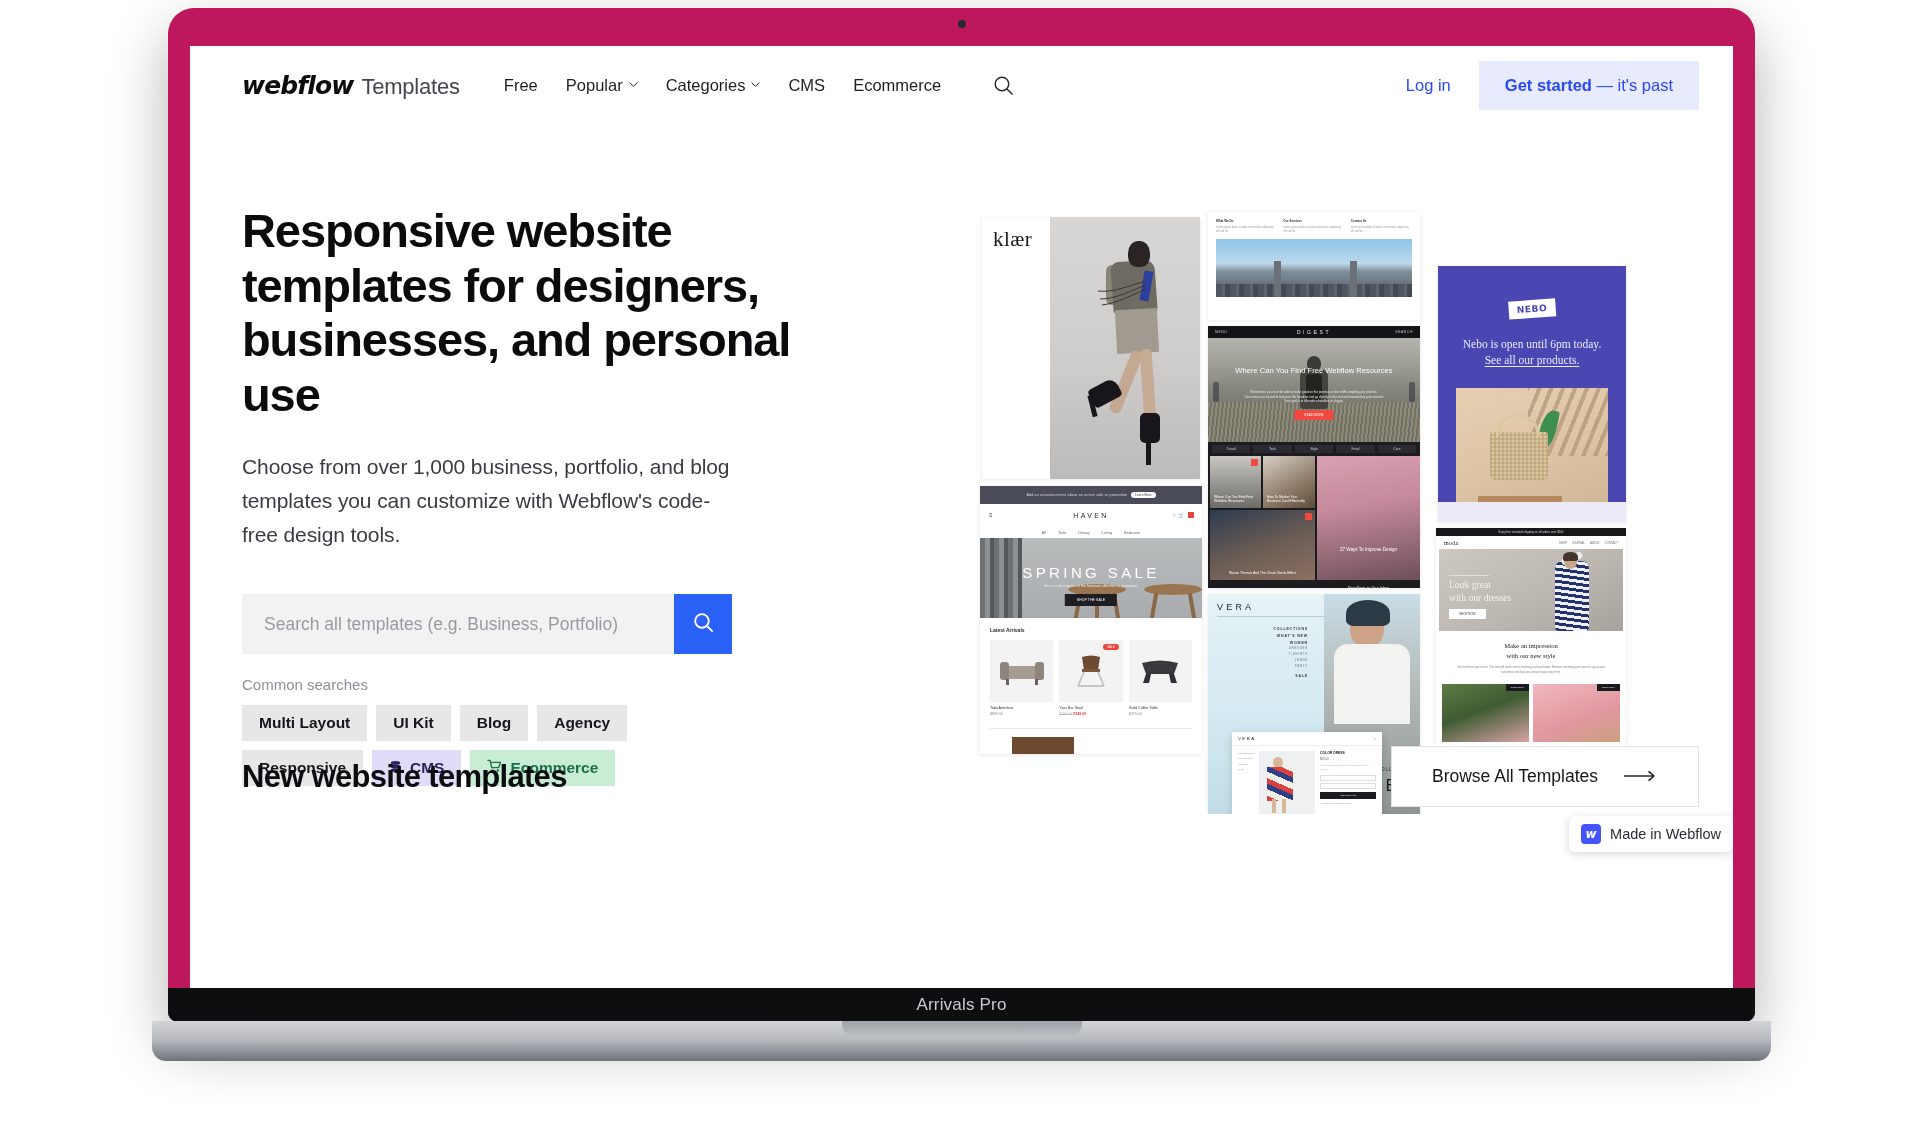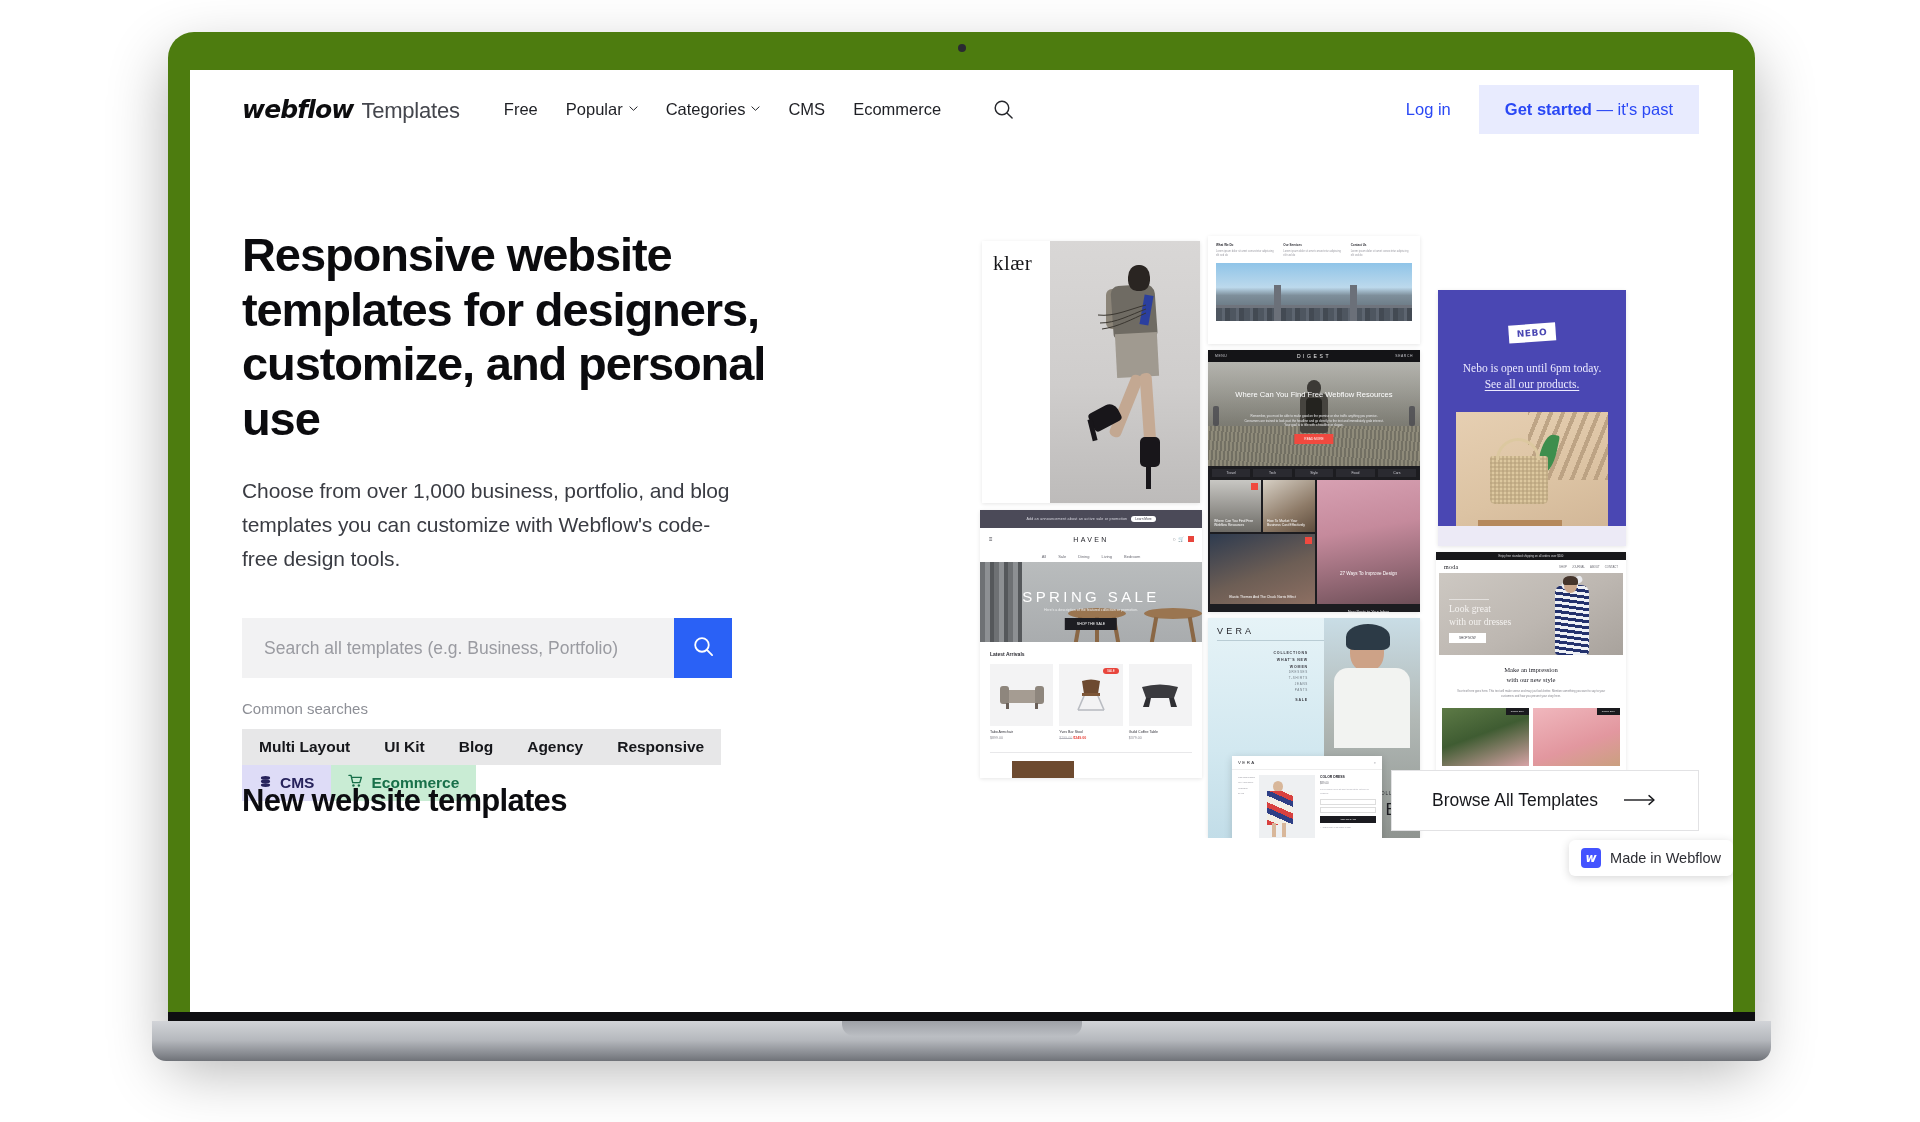--- a/index.html
+++ b/index.html
@@ -20,24 +20,23 @@
   
   .laptop {
     position: absolute;
     left: 168px; top: 8px;
     width: 1587px; height: 1015px;
   }
   .laptop-body {
     position: absolute;
     left: 0; top: 0;
     width: 1587px; height: 1014px;
-    background: #4d7c0f;
+    background: #be185d;
     border-radius: 26px 26px 10px 10px;
     box-shadow: 0 24px 60px rgba(0,0,0,0.30);
-    margin-top: 24px;
   }
   .laptop-bezel-top {
     position: absolute; left: 0; top: 0; width: 100%; height: 38px;
   }
   .camera {
     position: absolute; left: 50%; top: 12px; margin-left: -4px;
     width: 8px; height: 8px; border-radius: 50%;
     background: #2a2a31;
   }
   .screen {
@@ -129,21 +128,21 @@
     padding: 0 22px; font-size: 17.5px; color: #2b2c31;
     font-family: "Liberation Sans", sans-serif;
   }
   .search-input::placeholder { color: #9a9ba1; }
   .search-btn {
     width: 58px; height: 60px; background: #2a61f6; border: none;
     display: flex; align-items: center; justify-content: center; cursor: pointer;
   }
 
   .common-label { margin-top: 22px; font-size: 15px; color: #8d8f96; }
-  .tags { margin-top: 12px; display: flex; flex-wrap: wrap; width: 500px; }
+  .tags { margin-top: 12px; display: flex; flex-wrap: wrap; gap: 9px; width: 500px; }
   .tag {
     background: #e7e7e8; color: #16171b;
     font-size: 15.5px; font-weight: 700;
     padding: 9px 17px; cursor: pointer; white-space: nowrap;
     display: flex; align-items: center; gap: 8px;
   }
   .tag.cms { background: #dedcf7; color: #27235c; }
   .tag.ecom { background: #c9ecd4; color: #19704a; }
 
   
@@ -378,21 +377,21 @@
             <div class="nav-right">
               <div class="login">Log in</div>
               <div class="cta">
                 <b>Get started</b><span> — it's past</span>
               </div>
             </div>
           </div>
 
           <div class="hero">
             <div class="hero-left">
-              <h1 class="hero-title">Responsive website templates for designers, customize, and personal use</h1>
+              <h1 class="hero-title">Responsive website templates for designers, businesses, and personal use</h1>
               <p class="hero-sub">Choose from over 1,000 business, portfolio, and blog templates you can customize with Webflow's code-free design tools.</p>
 
               <div class="searchbar">
                 <input class="search-input" type="text" placeholder="Search all templates (e.g. Business, Portfolio)" style="">
                 <button class="search-btn">
                   <span>
                     <svg width="21" height="21" viewBox="0 0 22 22">
                       <circle cx="9.4" cy="9.4" r="7.1" fill="none" stroke="#ffffff" stroke-width="1.9"></circle>
                       <line x1="14.6" y1="14.6" x2="20" y2="20" stroke="#ffffff" stroke-width="1.9" stroke-linecap="round"></line>
                     </svg>

